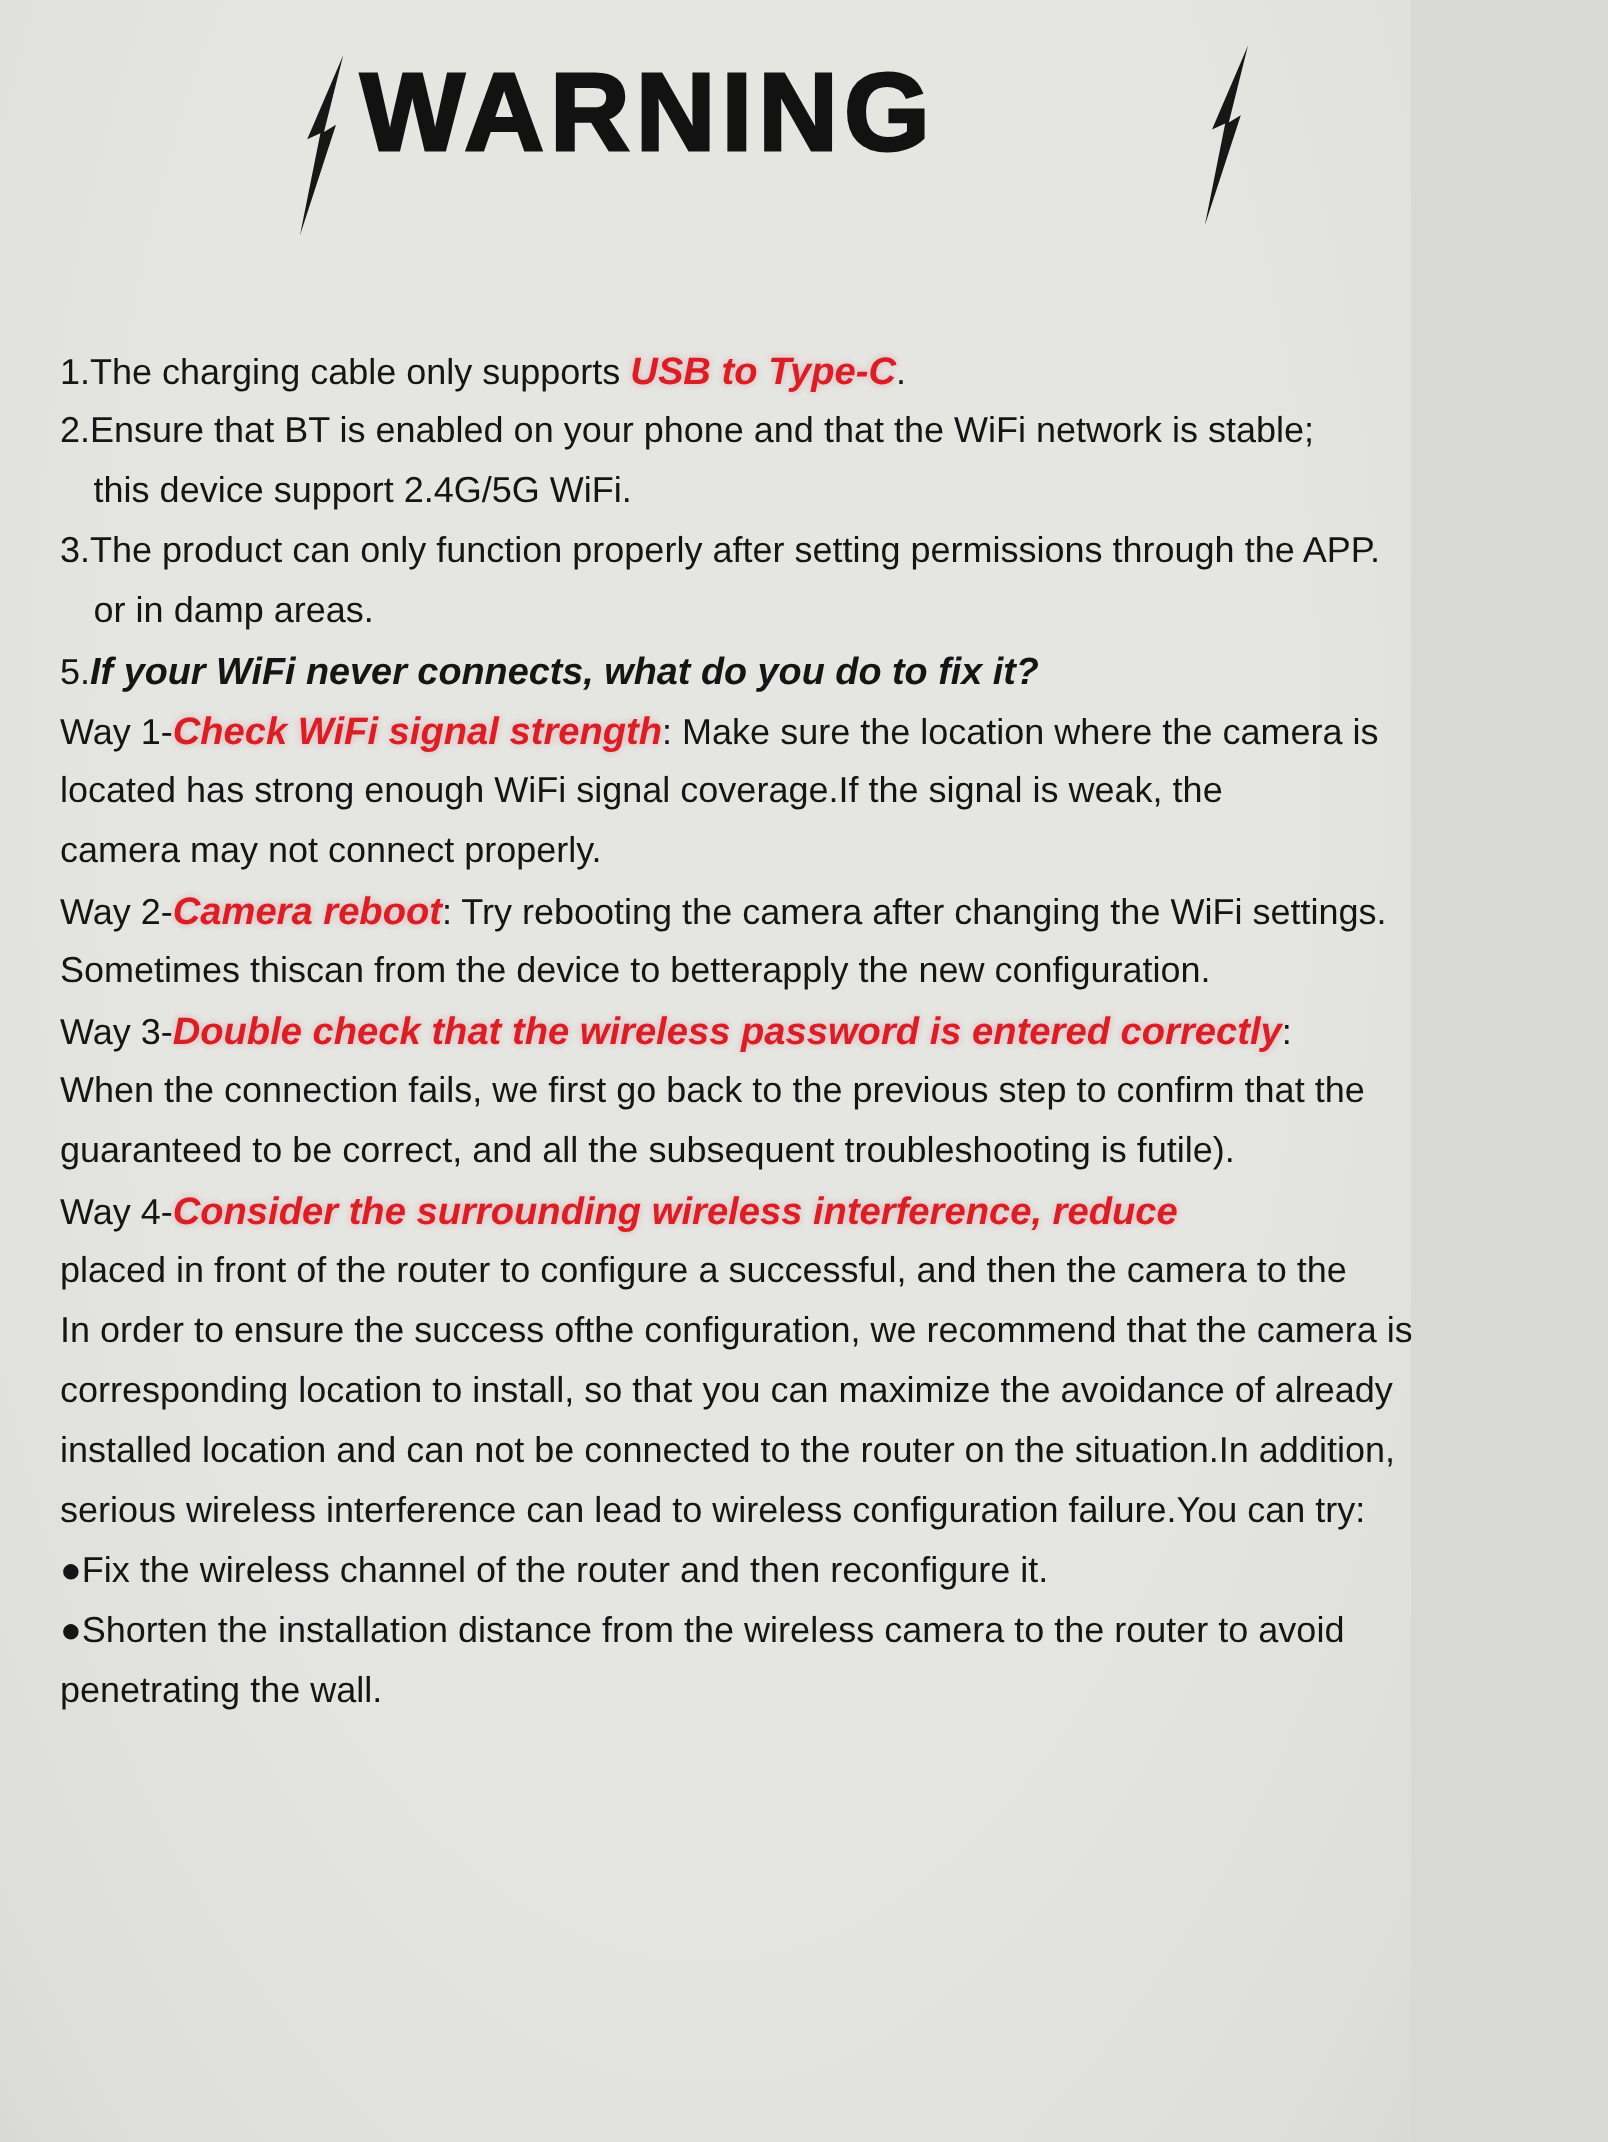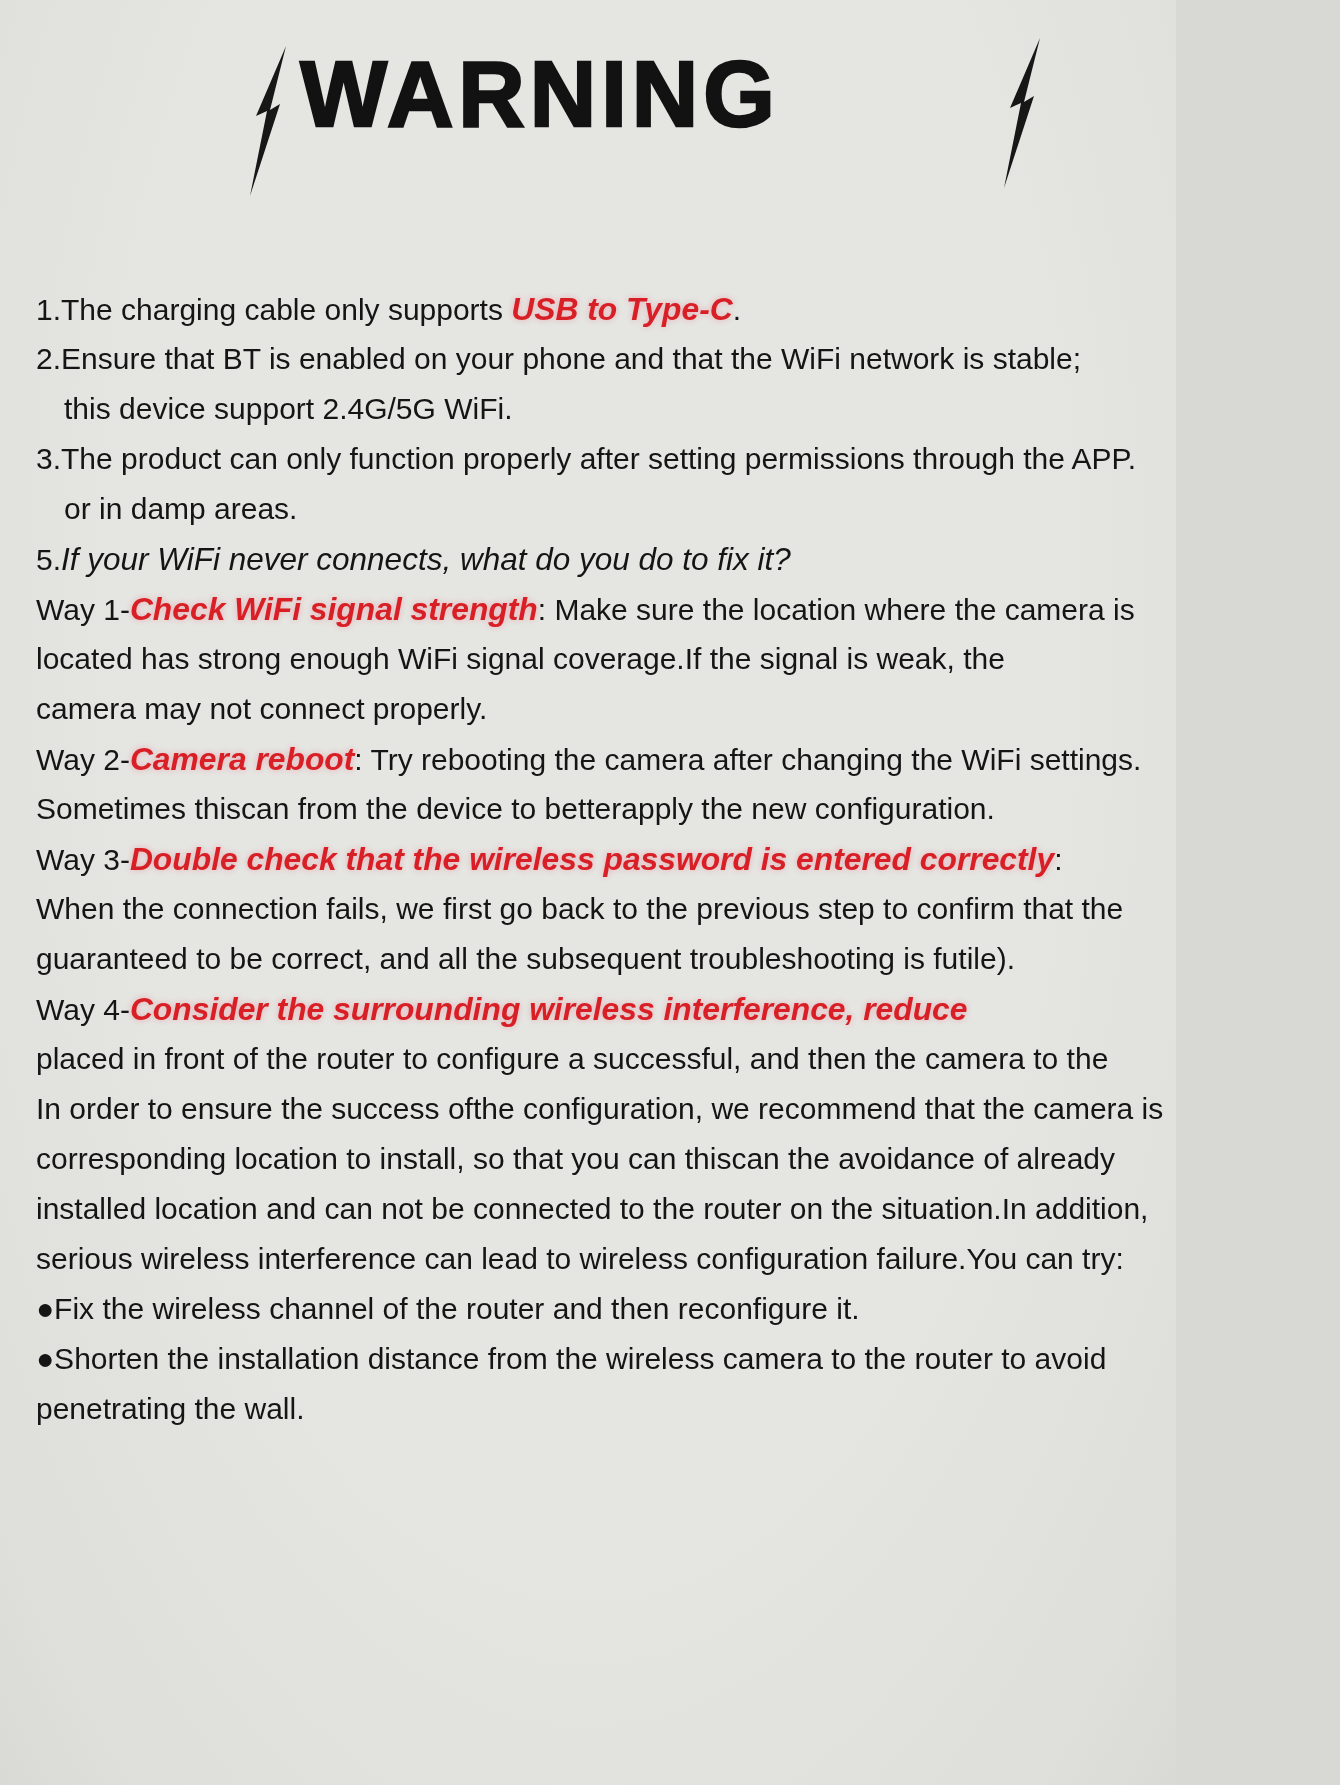--- a/index.html
+++ b/index.html
@@ -34,39 +34,39 @@
     -webkit-text-stroke: 2.5px #121212;
   }
   .bolt {
     position: absolute;
     width: 46px;
     height: 150px;
   }
   .bolt-left  { left: 248px; top: 46px; }
   .bolt-right { left: 1002px; top: 38px; }
   .body-text {
-    padding-left: 36px;
+    padding-left: 50px;
     padding-top: 66px;
   }
   .line {
     height: 50px;
     line-height: 50px;
     font-size: 30px;
     white-space: nowrap;
   }
   .line.indent { padding-left: 28px; }
   .seg.red {
     color: #d91f26;
     font-weight: bold;
     font-style: italic;
     font-size: 1.06em;
     text-shadow: 0 0 6px rgba(235, 80, 105, 0.38);
   }
   .seg.boldblack {
-    font-weight: normal;
+    font-weight: bold;
     font-style: italic;
     font-size: 1.05em;
   }
 </style>
 </head>
 <body>
 
 <div class="page">
   <div class="header">
     <svg class="bolt bolt-left" viewBox="0 0 46 150" xmlns="http://www.w3.org/2000/svg">
@@ -88,20 +88,20 @@
       <div class="line"><span class="seg">located has strong enough WiFi signal coverage.If the signal is weak, the</span></div>
       <div class="line"><span class="seg">camera may not connect properly.</span></div>
       <div class="line"><span class="seg">Way 2-</span><span class="seg red">Camera reboot</span><span class="seg">: Try rebooting the camera after changing the WiFi settings.</span></div>
       <div class="line"><span class="seg">Sometimes thiscan from the device to betterapply the new configuration.</span></div>
       <div class="line"><span class="seg">Way 3-</span><span class="seg red">Double check that the wireless password is entered correctly</span><span class="seg">:</span></div>
       <div class="line"><span class="seg">When the connection fails, we first go back to the previous step to confirm that the</span></div>
       <div class="line"><span class="seg">guaranteed to be correct, and all the subsequent troubleshooting is futile).</span></div>
       <div class="line"><span class="seg">Way 4-</span><span class="seg red">Consider the surrounding wireless interference, reduce</span></div>
       <div class="line"><span class="seg">placed in front of the router to configure a successful, and then the camera to the</span></div>
       <div class="line"><span class="seg">In order to ensure the success ofthe configuration, we recommend that the camera is</span></div>
-      <div class="line"><span class="seg">corresponding location to install, so that you can thiscan the avoidance of already</span></div>
+      <div class="line"><span class="seg">corresponding location to install, so that you can maximize the avoidance of already</span></div>
       <div class="line"><span class="seg">installed location and can not be connected to the router on the situation.In addition,</span></div>
       <div class="line"><span class="seg">serious wireless interference can lead to wireless configuration failure.You can try:</span></div>
       <div class="line"><span class="seg">●Fix the wireless channel of the router and then reconfigure it.</span></div>
       <div class="line"><span class="seg">●Shorten the installation distance from the wireless camera to the router to avoid</span></div>
       <div class="line"><span class="seg">penetrating the wall.</span></div>
     </div>
 </div>
 
 </body></html>

